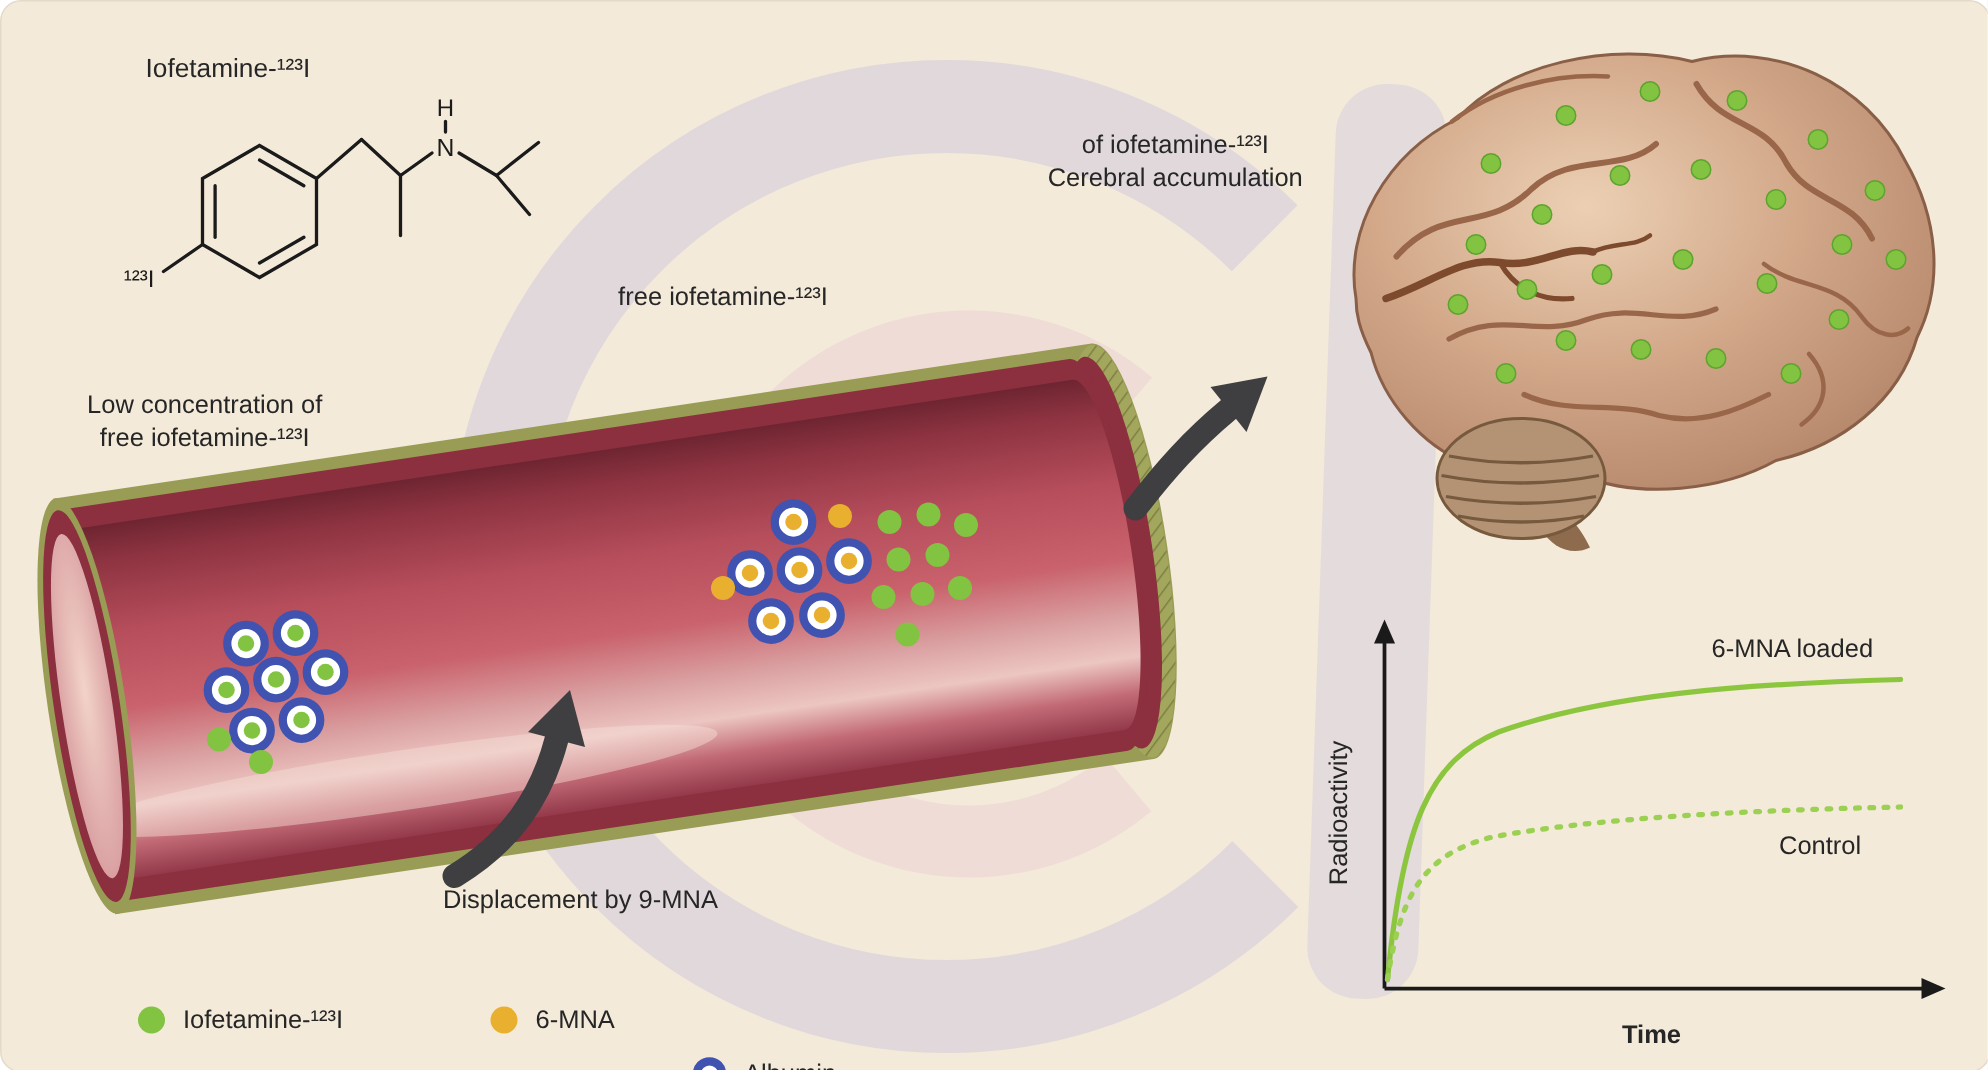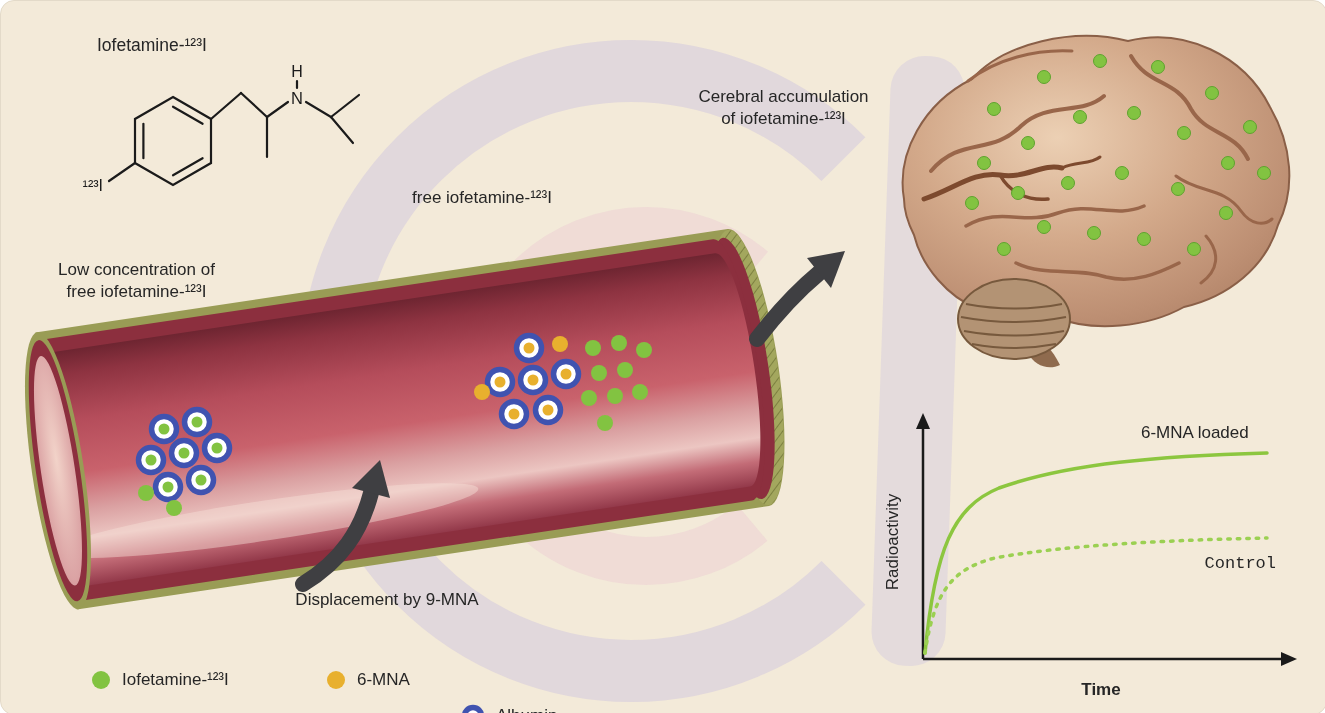--- a/index.html
+++ b/index.html
@@ -15,21 +15,21 @@
   }
   .label .ln{display:block;}
   #molecule-title{left:96px;top:33px;width:160px;text-align:left;font-size:17.5px;}
   #low-label{left:28px;top:258px;width:215px;}
   #increased-label{left:350px;top:186px;width:262px;}
   #cerebral-label{left:655px;top:85px;width:255px;}
   #displacement-label{left:262px;top:588px;width:248px;}
   #chart-ylabel{left:812px;top:530px;width:160px;transform:rotate(-90deg);transform-origin:center;}
   #chart-xlabel{left:1040px;top:678px;width:120px;font-weight:bold;}
   #loaded-label{left:1140px;top:421px;width:135px;text-align:left;}
-  #control-label{left:1185px;top:552px;width:90px;text-align:right;font-family:Liberation Mono, monospace;}
+  #control-label{left:1185px;top:552px;width:90px;text-align:left;}
   .legend-item{
     position:absolute;top:666px;z-index:2;display:flex;align-items:center;gap:11px;
     height:26px;color:#262626;font-size:17px;
   }
   #legend-iofetamine{left:90px;}
   #legend-mna{left:325px;}
   #legend-albumin{left:460px;margin-top:36px;}
   .swatch{flex:0 0 auto;}
 </style>
 </head>
@@ -242,22 +242,22 @@
   <div id="low-label" class="label">
     <span class="ln">Low concentration of</span>
     <span class="ln">free iofetamine-¹²³I</span>
   </div>
 
   <div id="increased-label" class="label">
     <span class="ln">free iofetamine-¹²³I</span>
   </div>
 
   <div id="cerebral-label" class="label">
+    <span class="ln">of iofetamine-¹²³I</span>
     <span class="ln">Cerebral accumulation</span>
-    <span class="ln">of iofetamine-¹²³I</span>
   </div>
 
   <div id="displacement-label" class="label">Displacement by 9-MNA</div>
 
   <div id="chart-ylabel" class="label">Radioactivity</div>
   <div id="chart-xlabel" class="label">Time</div>
   <div id="loaded-label" class="label">6-MNA loaded</div>
   <div id="control-label" class="label">Control</div>
 
   <div id="legend-iofetamine" class="legend-item">

